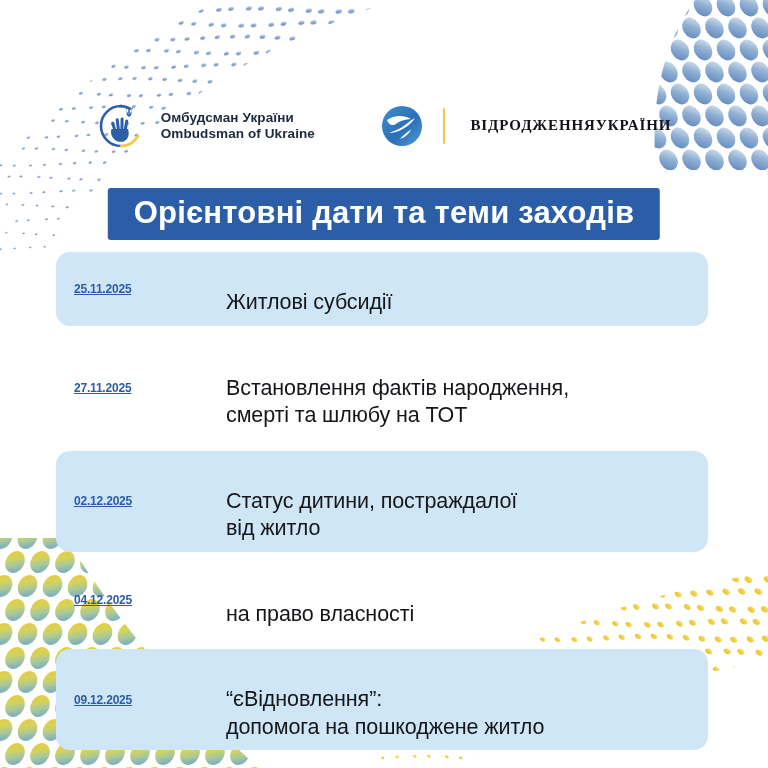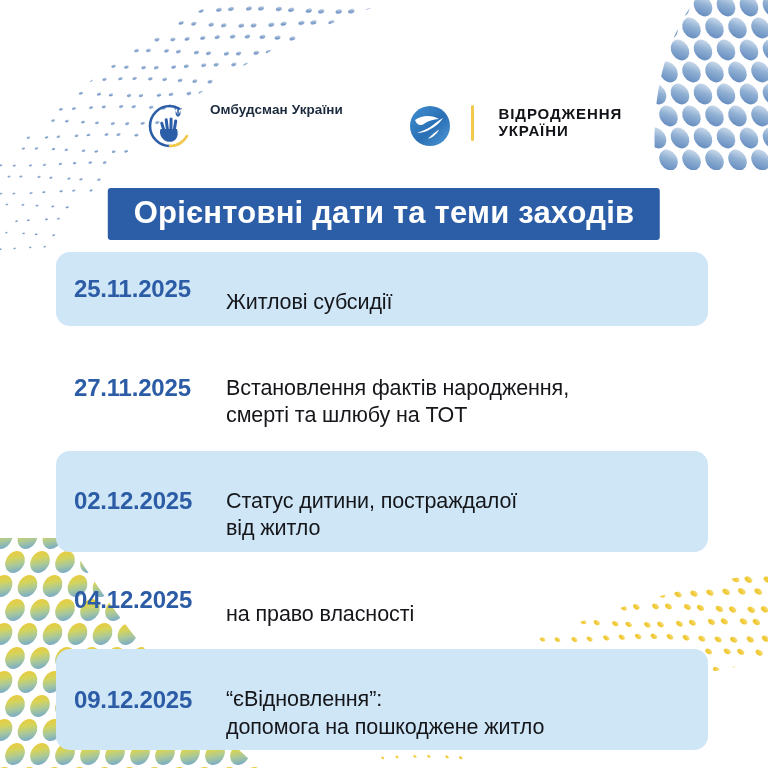--- a/index.html
+++ b/index.html
@@ -41,21 +41,21 @@
     top: 96px;
     width: 768px;
     height: 60px;
     display: flex;
     align-items: center;
     justify-content: center;
     gap: 66px;
   }
   .logo-block {
     display: flex;
-    align-items: flex-start;
+    align-items: center;
     gap: 16px;
   }
   .logo-mark {
     flex: none;
     display: block;
   }
   .logo-text-omb {
     display: flex;
     flex-direction: column;
     justify-content: center;
@@ -71,23 +71,24 @@
   .logo-divider {
     width: 2.5px;
     height: 36px;
     background: #f2c94c;
     border-radius: 2px;
     flex: none;
     margin: 0 9px 0 4px;
   }
   .logo-text-vid {
     display: flex;
-    flex-direction: column;
+    flex-direction: row;
     justify-content: center;
     line-height: 1.14;
+    font-family: Liberation Serif, serif;
   }
   .logo-text-vid span {
     font-size: 15px;
     font-weight: bold;
     color: #111318;
     letter-spacing: 0.9px;
     white-space: nowrap;
   }
 
   
@@ -122,25 +123,26 @@
     margin-bottom: 12px;
     min-height: 44px;
     box-sizing: border-box;
   }
   .row.highlight { background: #cfe6f7; }
   .row.plain     { background: transparent; }
 
   .row-date {
     flex: none;
     width: 152px;
-    font-size: 24px;
+    font-size: 12px;
     font-weight: bold;
     color: #2b5ca5;
     letter-spacing: -0.2px;
     white-space: nowrap;
+    text-decoration: underline;
   }
   .row-topic {
     flex: 1;
     font-size: 21.5px;
     color: #15161a;
     line-height: 1.28;
     letter-spacing: -0.1px;
     margin-top: 28px;
   }
   .row-topic .line { display: block; white-space: nowrap; }
@@ -2113,20 +2115,21 @@
         <g fill="#2c5ea8">
           <rect x="31.3" y="5.2" width="1.5" height="9.4" rx="0.6"></rect>
           <path d="M 28.2 6.0 L 29.6 6.0 L 29.6 11.4 C 29.6 13.2, 31 14.4, 32.0 14.6
                    L 32.0 13.2 C 31.3 12.9, 30.9 12.2, 30.9 11.3 Z"></path>
           <path d="M 35.9 6.0 L 34.5 6.0 L 34.5 11.4 C 34.5 13.2, 33.1 14.4, 32.1 14.6
                    L 32.1 13.2 C 32.8 12.9, 33.2 12.2, 33.2 11.3 Z"></path>
         </g>
       </svg>
       <div class="logo-text-omb">
         <span>Омбудсман України</span>
+        <span>Ombudsman of Ukraine</span>
       </div>
     </div>
 
     <div class="logo-block">
       <svg class="logo-mark" width="42" height="42" viewBox="0 0 42 42" xmlns="http://www.w3.org/2000/svg">
         <defs>
           <linearGradient id="birdGrad" x1="0" y1="0" x2="1" y2="1">
             <stop offset="0%" stop-color="#3f8fd0"></stop>
             <stop offset="55%" stop-color="#2b6fb5"></stop>
             <stop offset="100%" stop-color="#4e9bd8"></stop>

